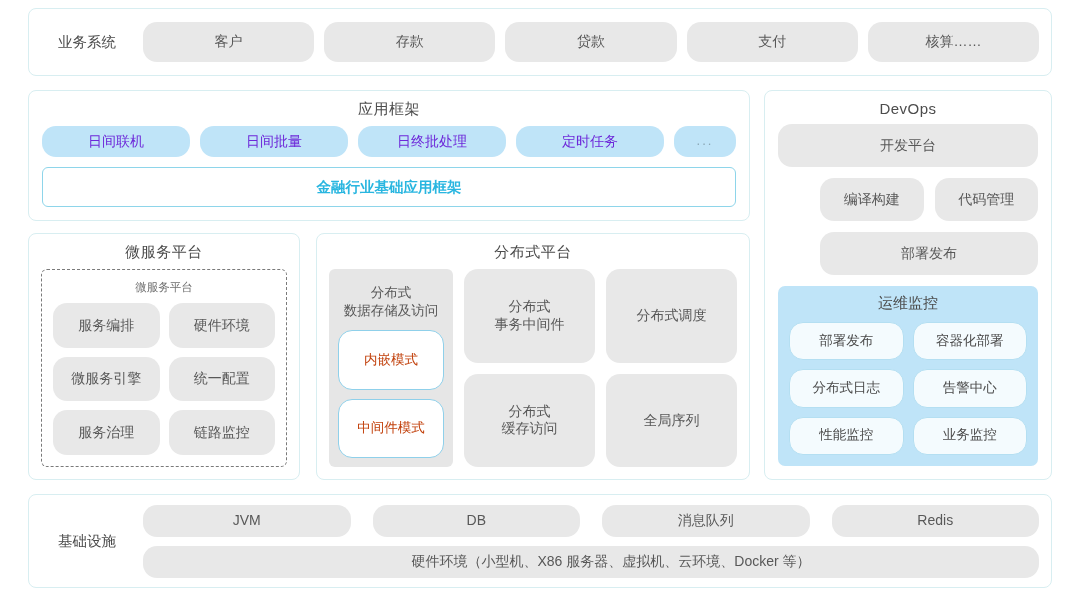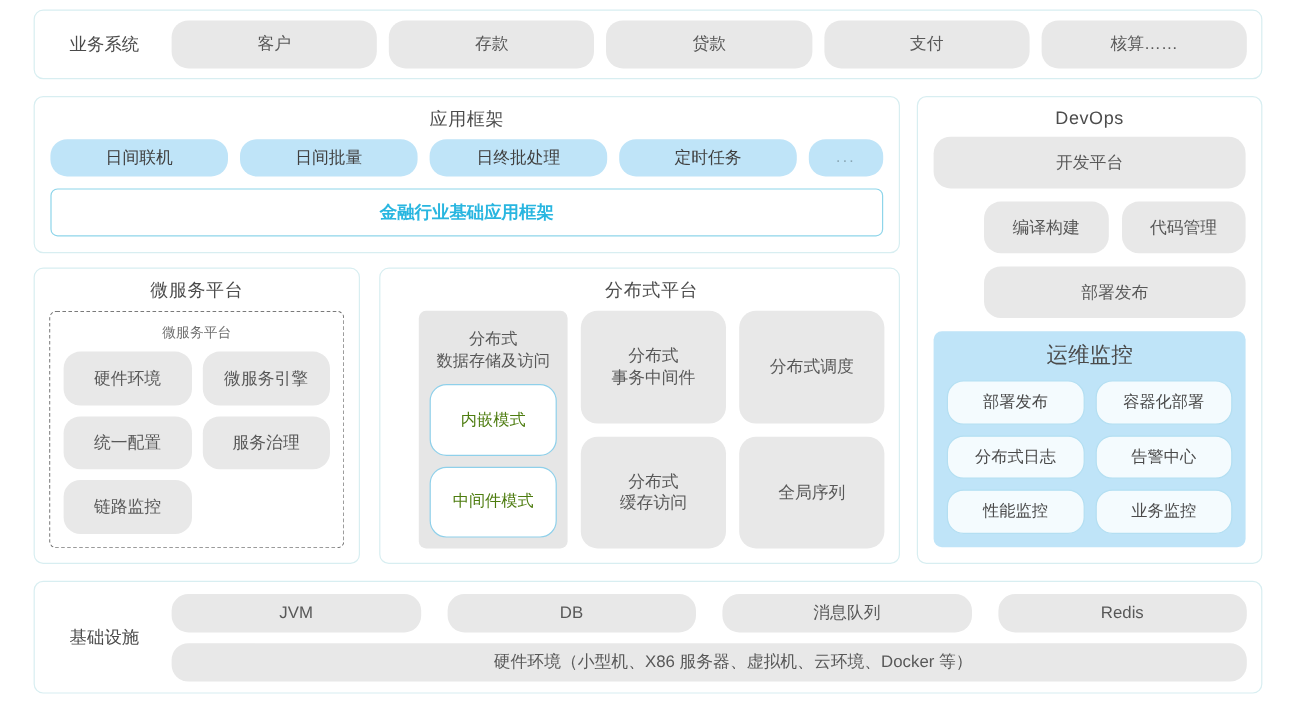--- a/index.html
+++ b/index.html
@@ -33,36 +33,36 @@
     display: flex;
     align-items: center;
     justify-content: center;
     text-align: center;
     font-size: 14px;
     color: #585858;
     line-height: 1.25;
   }
   .chip.blue {
     background: #bfe4f8;
-    color: #404040;
+    color: #6d28d9;
   }
   .chip.white-blue {
     background: #ffffff;
     border: 1px solid #8fd0ea;
-    color: #4d7c0f;
+    color: #c2410c;
   }
   .chip.soft-white {
     background: #f4fbfe;
     border: 1px solid #b4dff2;
     color: #4a4a4a;
   }
 
   
   .row-biz {
-    height: 58px;
+    height: 68px;
     display: flex;
     align-items: center;
     padding: 0 12px;
     gap: 10px;
   }
   .side-label {
     flex: 0 0 auto;
     width: 92px;
     text-align: center;
     font-size: 14.5px;
@@ -98,21 +98,21 @@
     border-radius: 6px;
     display: flex; align-items: center; justify-content: center;
     font-size: 14.5px;
     color: #29b6e0;
     font-weight: bold;
   }
 
   
   .lower { flex: 1 1 auto; display: flex; gap: 16px; }
   .ms-panel { flex: 0 0 272px; display: flex; flex-direction: column; }
-  .dist-panel { flex: 1 1 auto; display: flex; flex-direction: column; padding-left: 20px; }
+  .dist-panel { flex: 1 1 auto; display: flex; flex-direction: column; }
 
   .ms-dashed {
     margin: 0 12px 12px 12px;
     border: 1px dashed #7a7a7a;
     border-radius: 6px;
     padding: 6px 11px 11px 11px;
     flex: 1 1 auto;
     display: flex; flex-direction: column;
   }
   .ms-sub {
@@ -161,21 +161,21 @@
   .dev-wide { height: 43px; }
   .dev-pair { display: flex; gap: 11px; height: 43px; margin-left: 42px; }
   .dev-pair .chip { flex: 1 1 0; }
   .ops-box {
     flex: 1 1 auto;
     background: #bfe4f8;
     border-radius: 7px;
     padding: 0 11px 11px 11px;
     display: flex; flex-direction: column;
   }
-  .ops-title { text-align: center; font-size: 18px; color: #4a4a4a; padding: 8px 0 9px 0; }
+  .ops-title { text-align: center; font-size: 15px; color: #4a4a4a; padding: 8px 0 9px 0; }
   .ops-grid {
     flex: 1 1 auto;
     display: grid;
     grid-template-columns: 1fr 1fr;
     grid-template-rows: 1fr 1fr 1fr;
     gap: 9px;
   }
   .ops-grid .chip { font-size: 13.5px; }
 
   
@@ -224,20 +224,21 @@
         </div>
       </div>
 
       <div class="lower">
 
         <div class="panel ms-panel">
           <div class="panel-title">微服务平台</div>
           <div class="ms-dashed">
             <div class="ms-sub">微服务平台</div>
             <div class="ms-grid">
+              <div class="chip">服务编排</div>
               <div class="chip">硬件环境</div>
               <div class="chip">微服务引擎</div>
               <div class="chip">统一配置</div>
               <div class="chip">服务治理</div>
               <div class="chip">链路监控</div>
             </div>
           </div>
         </div>
 
         <div class="panel dist-panel">

